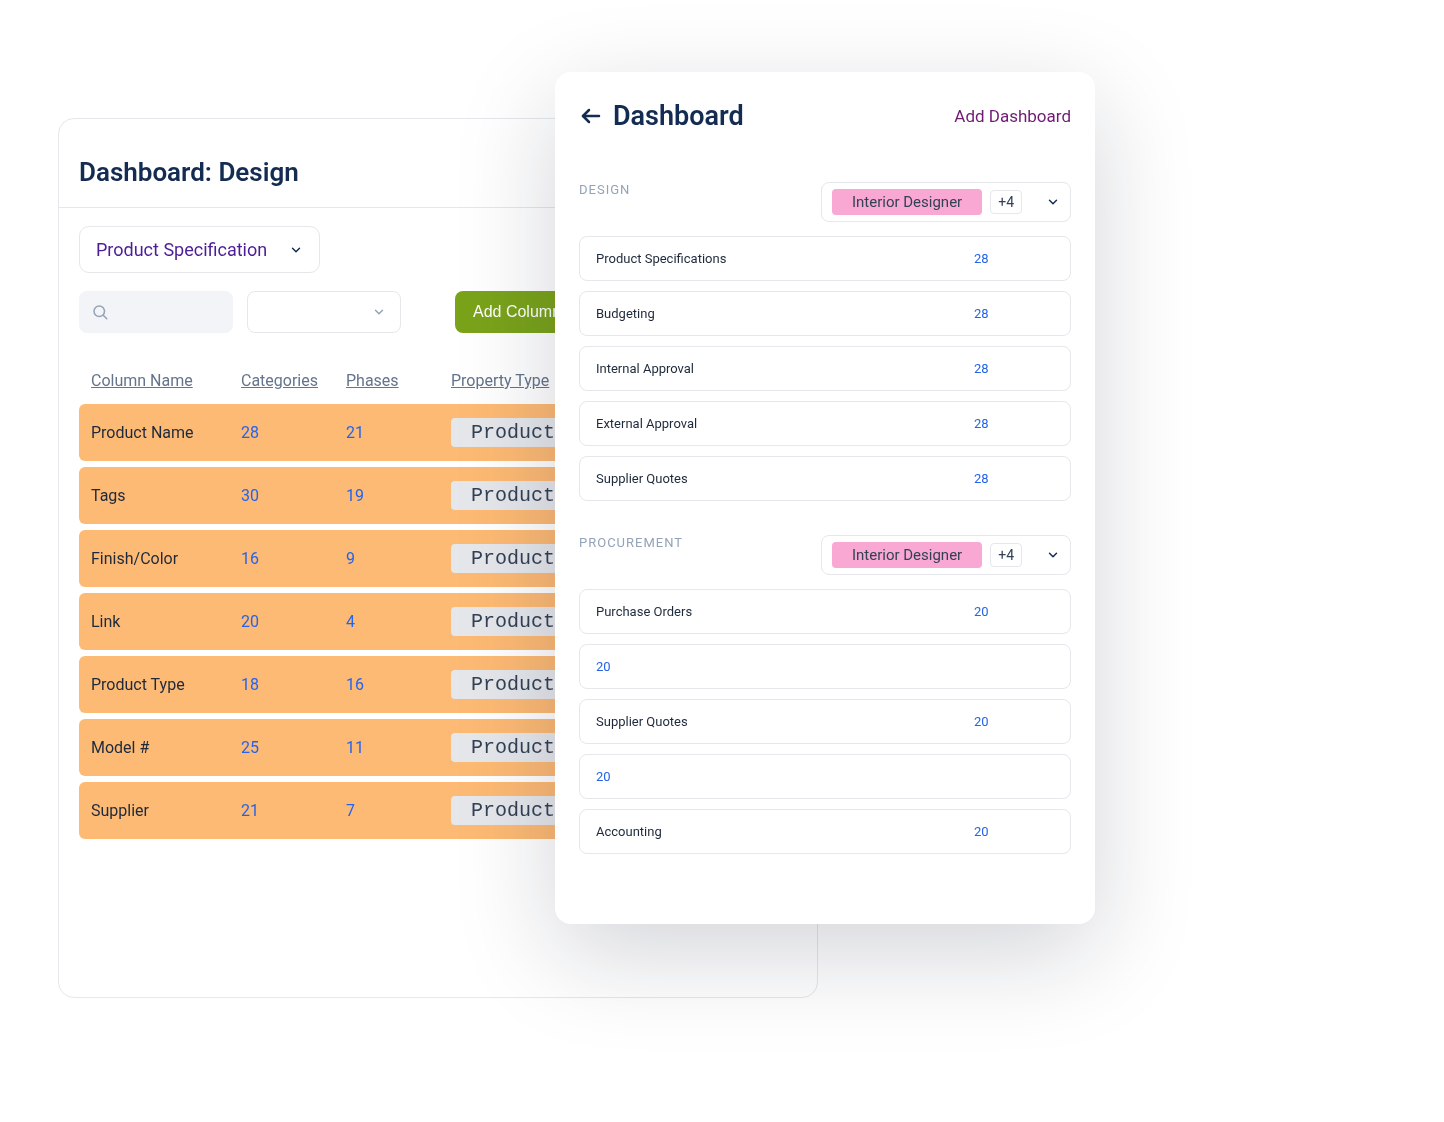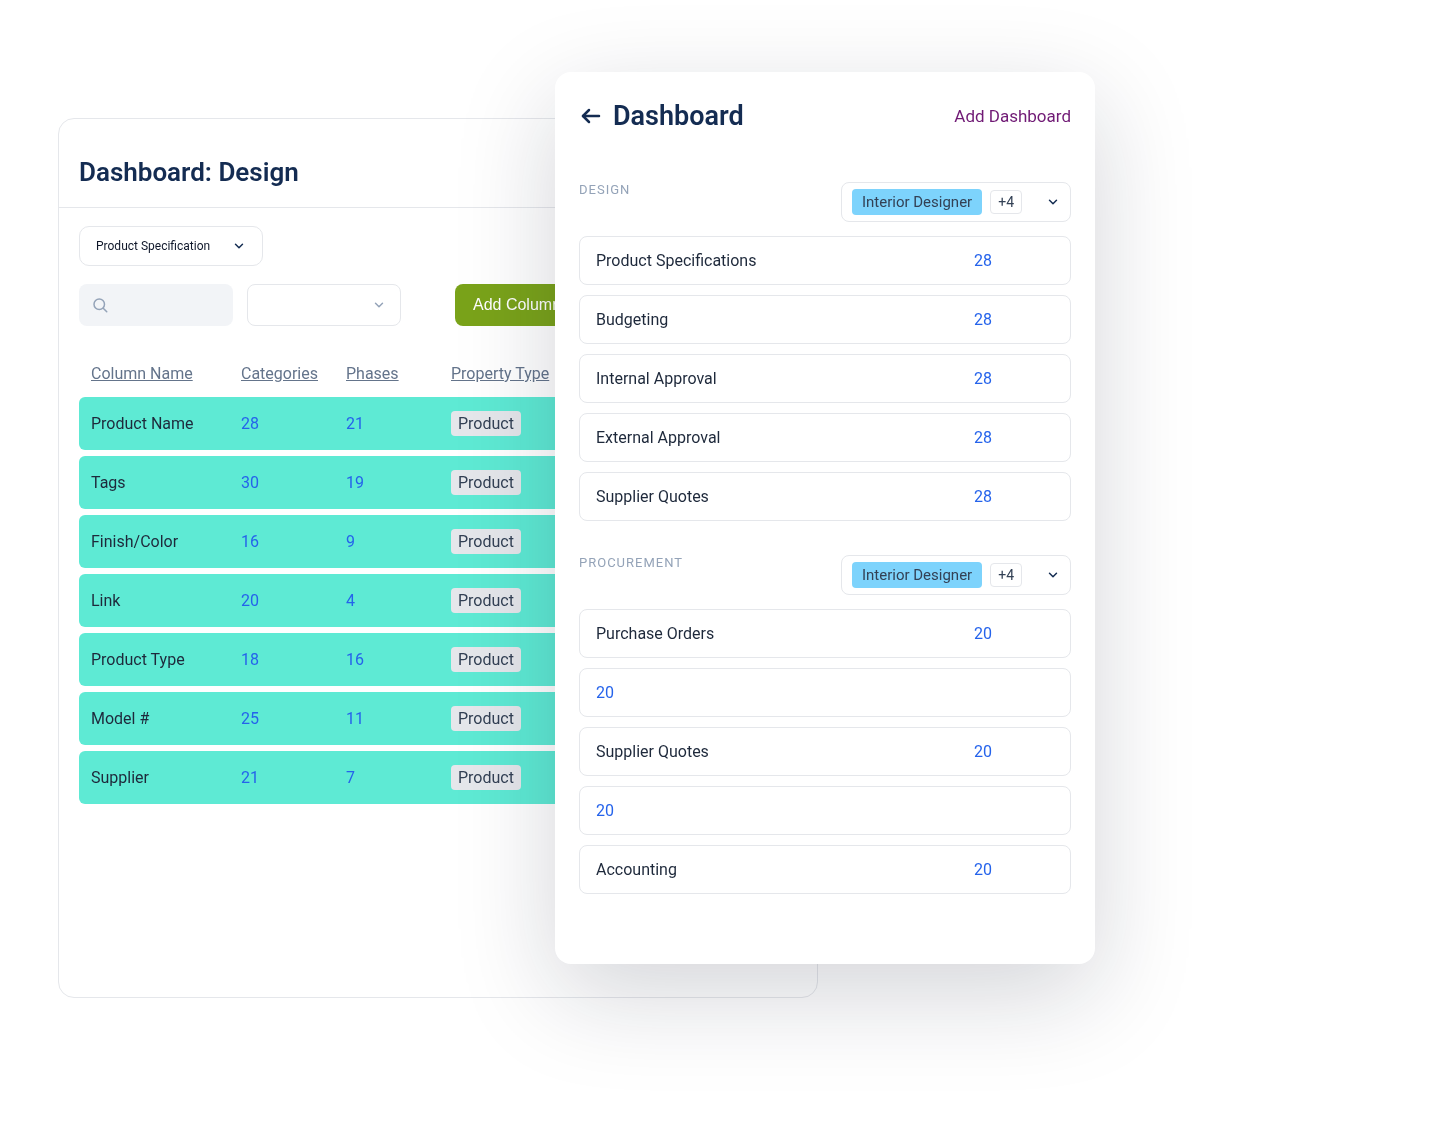--- a/index.html
+++ b/index.html
@@ -43,22 +43,22 @@
   .card-left-body {
     padding: 18px 20px;
   }
   .dropdown {
     display: inline-flex;
     align-items: center;
     gap: 22px;
     border: 1px solid #e5e7eb;
     border-radius: 10px;
     padding: 12px 16px;
-    font-size: 12px;
-    color: #0f172a;
+    font-size: 18px;
+    color: #4c1d95;
     background: #fff;
     cursor: pointer;
   }
   .chev-down {
     width: 14px; height: 14px;
   }
   .icon-row {
     position: absolute;
     right: 20px;
     top: 108px;
@@ -120,32 +120,33 @@
     padding: 14px 12px;
     border-radius: 6px;
     font-size: 16px;
   }
   .thead {
     color: #64748b;
     background: transparent;
     text-decoration: underline;
   }
   .trow {
-    background: #5eead4;
+    background: #fdba74;
     margin-bottom: 6px;
     color: #1e293b;
   }
   .trow .num { color: #2563eb; }
   .tag {
     background: #e5e7eb;
     color: #334155;
-    padding: 3px 7px;
+    padding: 3px 20px;
     border-radius: 4px;
-    font-size: 16px;
+    font-size: 20px;
     display: inline-block;
+    font-family: Liberation Mono, monospace;
   }
 
   
   .panel-right {
     position: absolute;
     left: 555px;
     top: 72px;
     width: 540px;
     background: #fff;
     border-radius: 16px;
@@ -190,23 +191,23 @@
   }
   .chip-select {
     border: 1px solid #e5e7eb;
     border-radius: 8px;
     display: flex;
     align-items: center;
     gap: 8px;
     padding: 6px 10px;
   }
   .chip {
-    background: #7dd3fc;
+    background: #f9a8d4;
     color: #334155;
-    padding: 4px 10px;
+    padding: 4px 20px;
     border-radius: 4px;
     font-size: 15px;
   }
   .chip.more {
     background: #fff;
     border: 1px solid #e5e7eb;
     font-size: 14px;
     padding: 3px 7px;
   }
   .chip-select .chev {
@@ -214,21 +215,21 @@
     color: #1e293b;
   }
 
   .list-row {
     border: 1px solid #e5e7eb;
     border-radius: 8px;
     display: grid;
     grid-template-columns: 1fr 80px;
     align-items: center;
     padding: 14px 16px;
-    font-size: 16px;
+    font-size: 13px;
     color: #1e293b;
     margin-bottom: 10px;
     cursor: pointer;
   }
   .list-row .count { color: #2563eb; }
 
   svg { display: block; }
 </style>
 </head>
 <body>

